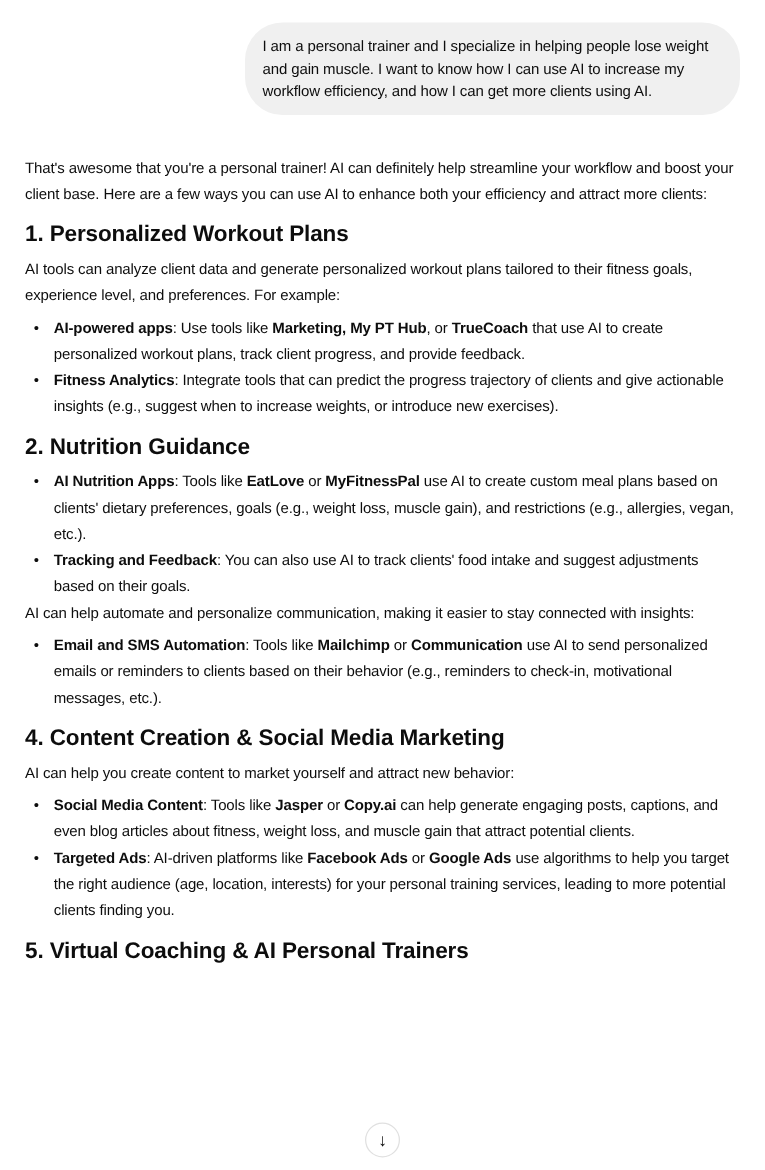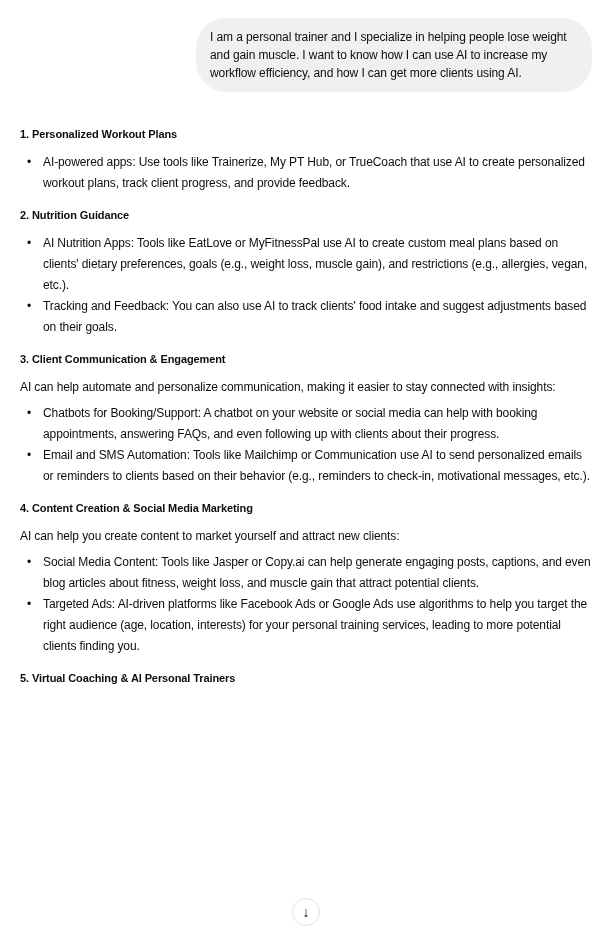--- a/index.html
+++ b/index.html
@@ -31,42 +31,42 @@
     max-width: 396px;
     line-height: 18px;
   }
   .assistant {
     margin-top: 32px;
   }
   .assistant p {
     margin: 0 0 5px;
   }
   .assistant h3 {
-    font-size: 11px;
+    font-size: 18px;
     line-height: 21px;
     font-weight: 700;
     margin: 11px 0 7px;
     letter-spacing: -0.1px;
   }
   .assistant ul {
     list-style: none;
     margin: 0;
     padding: 0;
   }
   .assistant li {
     position: relative;
     padding-left: 23px;
   }
   .assistant li::before {
     content: "\2022";
     position: absolute;
     left: 7px;
     top: 0;
   }
-  .assistant b { font-weight: 400; }
+  .assistant b { font-weight: 700; }
   .scroll-btn {
     position: absolute;
     left: 50%;
     transform: translateX(-50%);
     top: 898px;
     width: 28px;
     height: 28px;
     border-radius: 50%;
     background: #ffffff;
     border: 1px solid #e0e0e0;
@@ -85,38 +85,39 @@
 </style>
 </head>
 <body>
 
 <div class="chat">
   <div class="user-row">
     <div class="user-bubble">I am a personal trainer and I specialize in helping people lose weight and gain muscle. I want to know how I can use AI to increase my workflow efficiency, and how I can get more clients using AI.</div>
   </div>
 
   <div class="assistant">
+    <p>That's awesome that you're a personal trainer! AI can definitely help streamline your workflow and boost your client base. Here are a few ways you can use AI to enhance both your efficiency and attract more clients:</p>
     <div id="sections">
         <h3>1. Personalized Workout Plans</h3>
+        <p>AI tools can analyze client data and generate personalized workout plans tailored to their fitness goals, experience level, and preferences. For example:</p>
         <ul>
-          <li><b>AI-powered apps</b><span>: Use tools like </span><b>Trainerize, My PT Hub</b><span>, or </span><b>TrueCoach</b><span> that use AI to create personalized workout plans, track client progress, and provide feedback.</span></li>
+          <li><b>AI-powered apps</b><span>: Use tools like </span><b>Marketing, My PT Hub</b><span>, or </span><b>TrueCoach</b><span> that use AI to create personalized workout plans, track client progress, and provide feedback.</span></li>
+          <li><b>Fitness Analytics</b><span>: Integrate tools that can predict the progress trajectory of clients and give actionable insights (e.g., suggest when to increase weights, or introduce new exercises).</span></li>
         </ul>
         <h3>2. Nutrition Guidance</h3>
         <ul>
           <li><b>AI Nutrition Apps</b><span>: Tools like </span><b>EatLove</b><span> or </span><b>MyFitnessPal</b><span> use AI to create custom meal plans based on clients' dietary preferences, goals (e.g., weight loss, muscle gain), and restrictions (e.g., allergies, vegan, etc.).</span></li>
           <li><b>Tracking and Feedback</b><span>: You can also use AI to track clients' food intake and suggest adjustments based on their goals.</span></li>
         </ul>
-        <h3>3. Client Communication &amp; Engagement</h3>
         <p>AI can help automate and personalize communication, making it easier to stay connected with insights:</p>
         <ul>
-          <li><b>Chatbots for Booking/Support</b><span>: A chatbot on your website or social media can help with booking appointments, answering FAQs, and even following up with clients about their progress.</span></li>
           <li><b>Email and SMS Automation</b><span>: Tools like </span><b>Mailchimp</b><span> or </span><b>Communication</b><span> use AI to send personalized emails or reminders to clients based on their behavior (e.g., reminders to check-in, motivational messages, etc.).</span></li>
         </ul>
         <h3>4. Content Creation &amp; Social Media Marketing</h3>
-        <p>AI can help you create content to market yourself and attract new clients:</p>
+        <p>AI can help you create content to market yourself and attract new behavior:</p>
         <ul>
           <li><b>Social Media Content</b><span>: Tools like </span><b>Jasper</b><span> or </span><b>Copy.ai</b><span> can help generate engaging posts, captions, and even blog articles about fitness, weight loss, and muscle gain that attract potential clients.</span></li>
           <li><b>Targeted Ads</b><span>: AI-driven platforms like </span><b>Facebook Ads</b><span> or </span><b>Google Ads</b><span> use algorithms to help you target the right audience (age, location, interests) for your personal training services, leading to more potential clients finding you.</span></li>
         </ul>
         <h3>5. Virtual Coaching &amp; AI Personal Trainers</h3>
       </div>
   </div>
 </div>
 
 <button class="scroll-btn">

